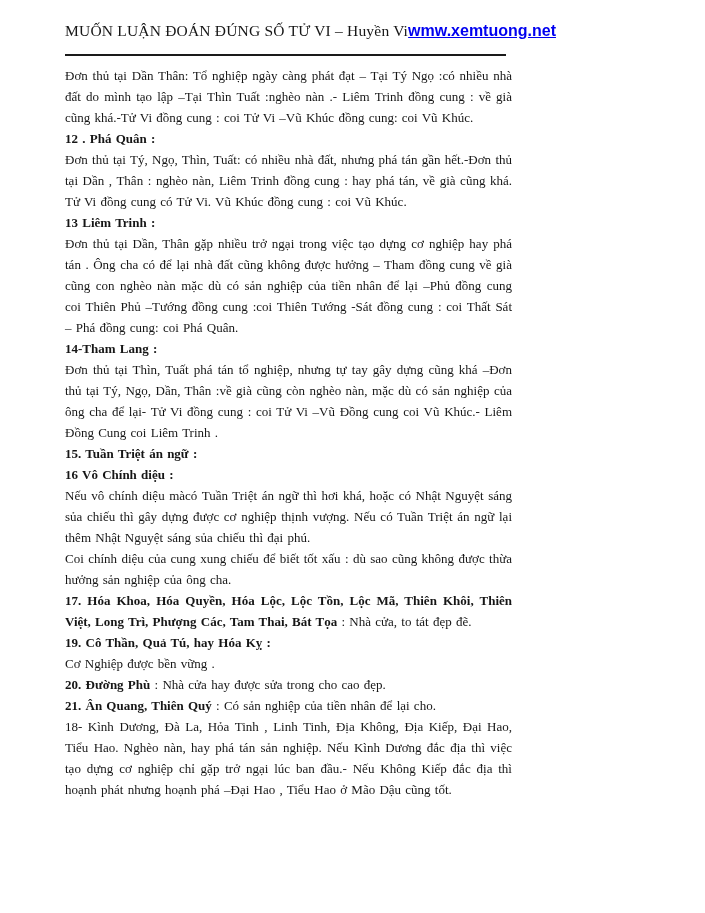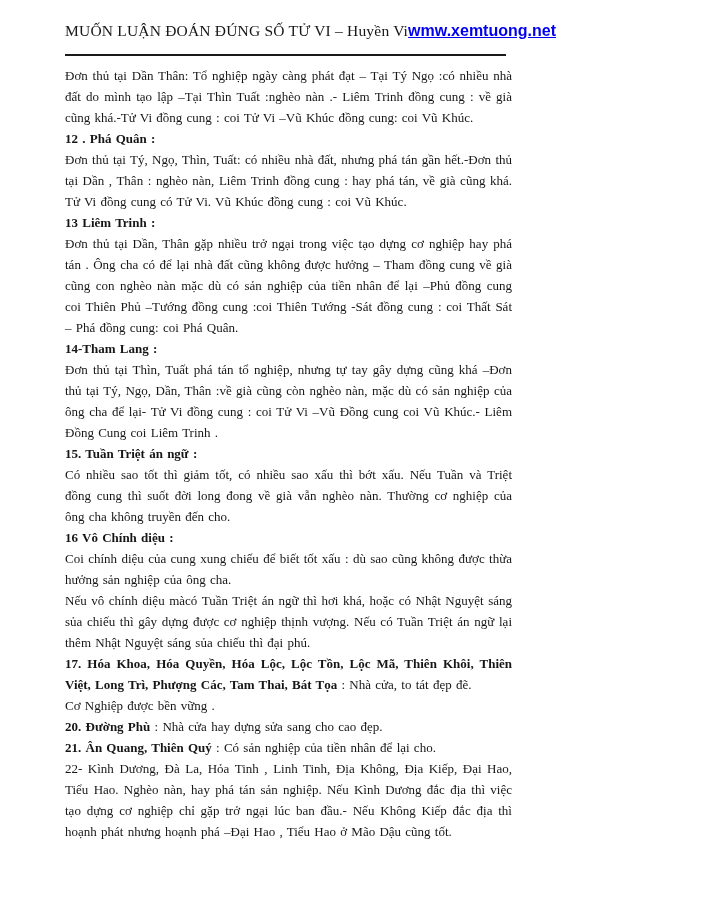--- a/index.html
+++ b/index.html
@@ -79,23 +79,23 @@
   <hr class="rule">
   <main class="body-text">
       <p class="block"><span>Đơn thủ tại Dần Thân: Tổ nghiệp ngày càng phát đạt – Tại Tý Ngọ :có nhiều nhà đất do mình tạo lập –Tại Thìn Tuất :nghèo nàn .- Liêm Trinh đồng cung : về già cũng khá.-Tử Vi đồng cung : coi Tử Vi –Vũ Khúc đồng cung: coi Vũ Khúc.</span></p>
       <p class="block"><b>12 . Phá Quân :</b></p>
       <p class="block"><span>Đơn thủ tại Tý, Ngọ, Thìn, Tuất: có nhiều nhà đất, nhưng phá tán gần hết.-Đơn thủ tại Dần , Thân : nghèo nàn, Liêm Trinh đồng cung : hay phá tán, về già cũng khá. Tử Vi đồng cung có Tử Vi. Vũ Khúc đồng cung : coi Vũ Khúc.</span></p>
       <p class="block"><b>13 Liêm Trinh :</b></p>
       <p class="block"><span>Đơn thủ tại Dần, Thân gặp nhiều trở ngại trong việc tạo dựng cơ nghiệp hay phá tán . Ông cha có để lại nhà đất cũng không được hưởng – Tham đồng cung về già cũng con nghèo nàn mặc dù có sản nghiệp của tiền nhân để lại –Phủ đồng cung coi Thiên Phủ –Tướng đồng cung :coi Thiên Tướng  -Sát đồng cung : coi Thất Sát – Phá đồng cung: coi Phá Quân.</span></p>
       <p class="block"><b>14-Tham Lang :</b></p>
       <p class="block"><span>Đơn thủ tại Thìn, Tuất phá tán tổ nghiệp, nhưng tự tay gây dựng cũng khá –Đơn thủ tại Tý, Ngọ, Dần, Thân :về già cũng còn nghèo nàn, mặc dù có sản nghiệp của ông cha để lại- Tử Vi đồng cung : coi Tử Vi –Vũ Đồng cung coi Vũ Khúc.- Liêm Đồng Cung coi Liêm Trinh .</span></p>
       <p class="block"><b>15. Tuần Triệt án ngữ :</b></p>
-      <p class="block"><span>Có nhiều sao tốt thì giảm tốt, có nhiều sao xấu thì bớt xấu. Nếu Tuần và Triệt đồng cung thì suốt đời long đong về già vẫn nghèo nàn. Thường cơ nghiệp của ông cha không truyền đến cho.</span></p>
       <p class="block"><b>16 Vô Chính diệu :</b></p>
+      <p class="block"><span>Nếu vô chính diệu màcó Tuần Triệt án ngữ thì hơi khá, hoặc có Nhật Nguyệt sáng sủa chiếu thì gây dựng được cơ nghiệp thịnh vượng. Nếu có Tuần Triệt án ngữ  lại thêm Nhật Nguyệt sáng sủa chiếu thì đại phú.</span></p>
       <p class="block"><span>Coi chính diệu của cung xung chiếu để biết tốt xấu : dù sao cũng không được thừa hưởng sản nghiệp của ông cha.</span></p>
-      <p class="block"><span>Nếu vô chính diệu màcó Tuần Triệt án ngữ thì hơi khá, hoặc có Nhật Nguyệt sáng sủa chiếu thì gây dựng được cơ nghiệp thịnh vượng. Nếu có Tuần Triệt án ngữ  lại thêm Nhật Nguyệt sáng sủa chiếu thì đại phú.</span></p>
       <p class="block"><b>17. Hóa Khoa, Hóa Quyền, Hóa Lộc, Lộc Tồn, Lộc Mã, Thiên Khôi, Thiên Việt, Long Trì, Phượng Các, Tam Thai, Bát Tọa</b><span> : Nhà cửa, to tát đẹp đẽ.</span></p>
+      <p class="block"><b>19. Cô Thần, Quả Tú, hay Hóa Kỵ :</b></p>
       <p class="block"><span>Cơ Nghiệp được bền vững .</span></p>
-      <p class="block"><b>20. Đường Phù</b><span> : Nhà cửa hay dựng sửa sang cho cao đẹp.</span></p>
+      <p class="block"><b>20. Đường Phù</b><span> : Nhà cửa hay được sửa trong cho cao đẹp.</span></p>
       <p class="block"><b>21. Ân Quang, Thiên Quý</b><span> : Có sản nghiệp của tiền nhân để lại cho.</span></p>
-      <p class="block"><span>22- Kình Dương, Đà La, Hỏa Tinh , Linh Tinh, Địa Không, Địa Kiếp, Đại Hao, Tiểu Hao. Nghèo nàn, hay phá tán sản nghiệp. Nếu Kình Dương đắc địa thì việc tạo dựng cơ nghiệp chỉ gặp trở ngại lúc ban đầu.- Nếu Không Kiếp đắc địa thì hoạnh phát nhưng hoạnh phá –Đại Hao , Tiểu Hao ở Mão Dậu cũng tốt.</span></p>
+      <p class="block"><span>18- Kình Dương, Đà La, Hỏa Tinh , Linh Tinh, Địa Không, Địa Kiếp, Đại Hao, Tiểu Hao. Nghèo nàn, hay phá tán sản nghiệp. Nếu Kình Dương đắc địa thì việc tạo dựng cơ nghiệp chỉ gặp trở ngại lúc ban đầu.- Nếu Không Kiếp đắc địa thì hoạnh phát nhưng hoạnh phá –Đại Hao , Tiểu Hao ở Mão Dậu cũng tốt.</span></p>
     </main>
 </div>
 
 </body></html>

